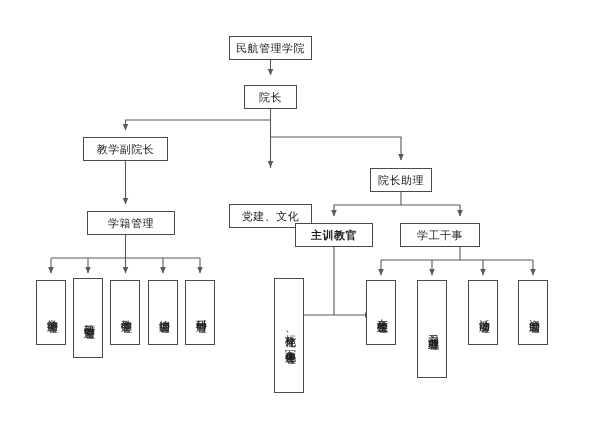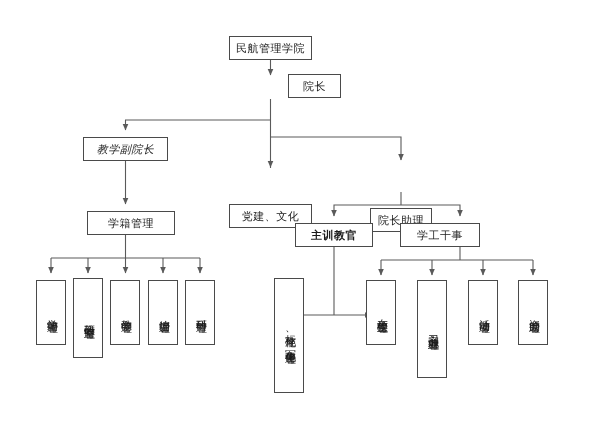--- a/index.html
+++ b/index.html
@@ -110,33 +110,33 @@
       <path d="M432,260 L432,275" marker-end="url(#arrowEndAuto)"></path>
       <path d="M483,260 L483,275" marker-end="url(#arrowEndAuto)"></path>
       <path d="M533,260 L533,275" marker-end="url(#arrowEndAuto)"></path>
     </g>
   </svg>
 
   <div class="node horiz" style="left:229px; top:36px; width:83px; height:24px;">
     <span>民航管理学院</span>
   </div>
 
-  <div class="node horiz" style="left:244px; top:74px; width:53px; height:24px;margin-left:44px;">
+  <div class="node horiz" style="left:244px; top:85px; width:53px; height:24px;">
     <span>院长</span>
   </div>
 
-  <div class="node horiz" style="left:83px; top:137px; width:85px; height:24px;font-style:italic;">
+  <div class="node horiz" style="left:83px; top:137px; width:85px; height:24px;">
     <span>教学副院长</span>
   </div>
 
   <div class="node horiz" style="left:229px; top:168px; width:83px; height:24px;margin-top:36px;">
     <span>党建、文化</span>
   </div>
 
-  <div class="node horiz" style="left:370px; top:168px; width:62px; height:24px;margin-top:40px;">
+  <div class="node horiz" style="left:370px; top:168px; width:62px; height:24px;">
     <span>院长助理</span>
   </div>
 
   <div class="node horiz" style="left:87px; top:211px; width:88px; height:24px;">
     <span>学籍管理</span>
   </div>
 
   <div class="node horiz" style="left:295px; top:223px; width:78px; height:24px;font-weight:bold;">
     <span>主训教官</span>
   </div>

